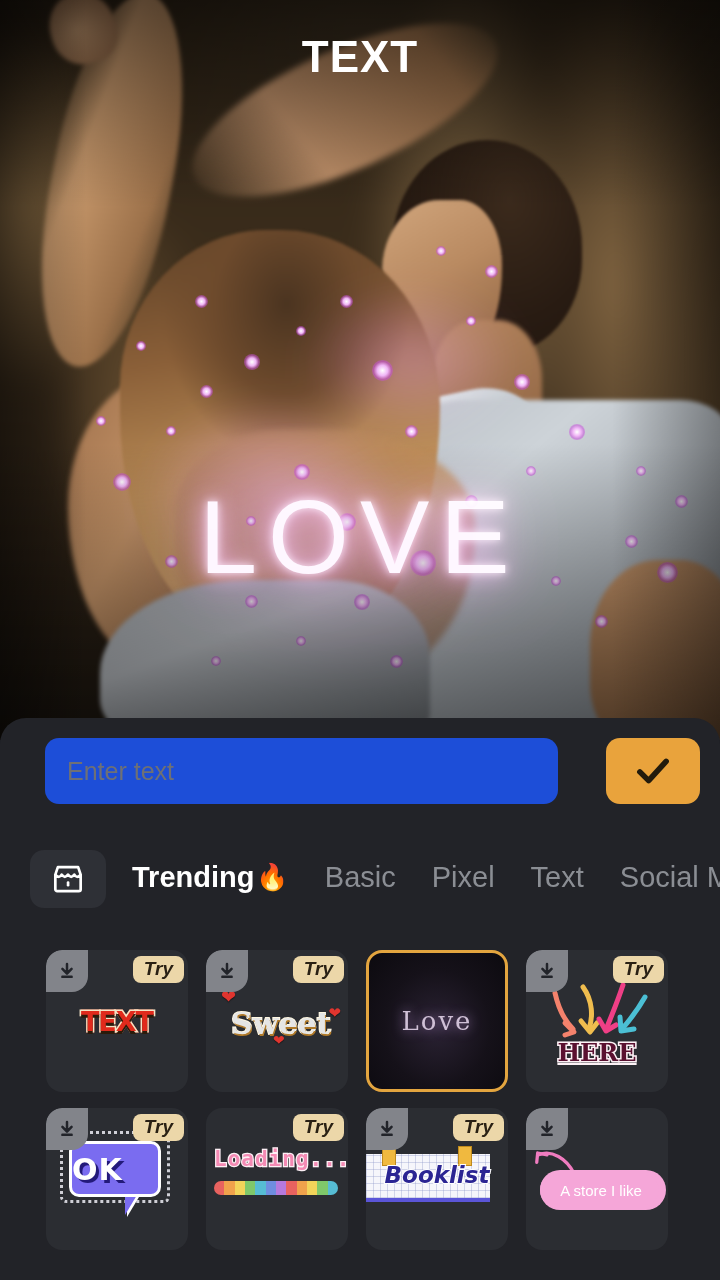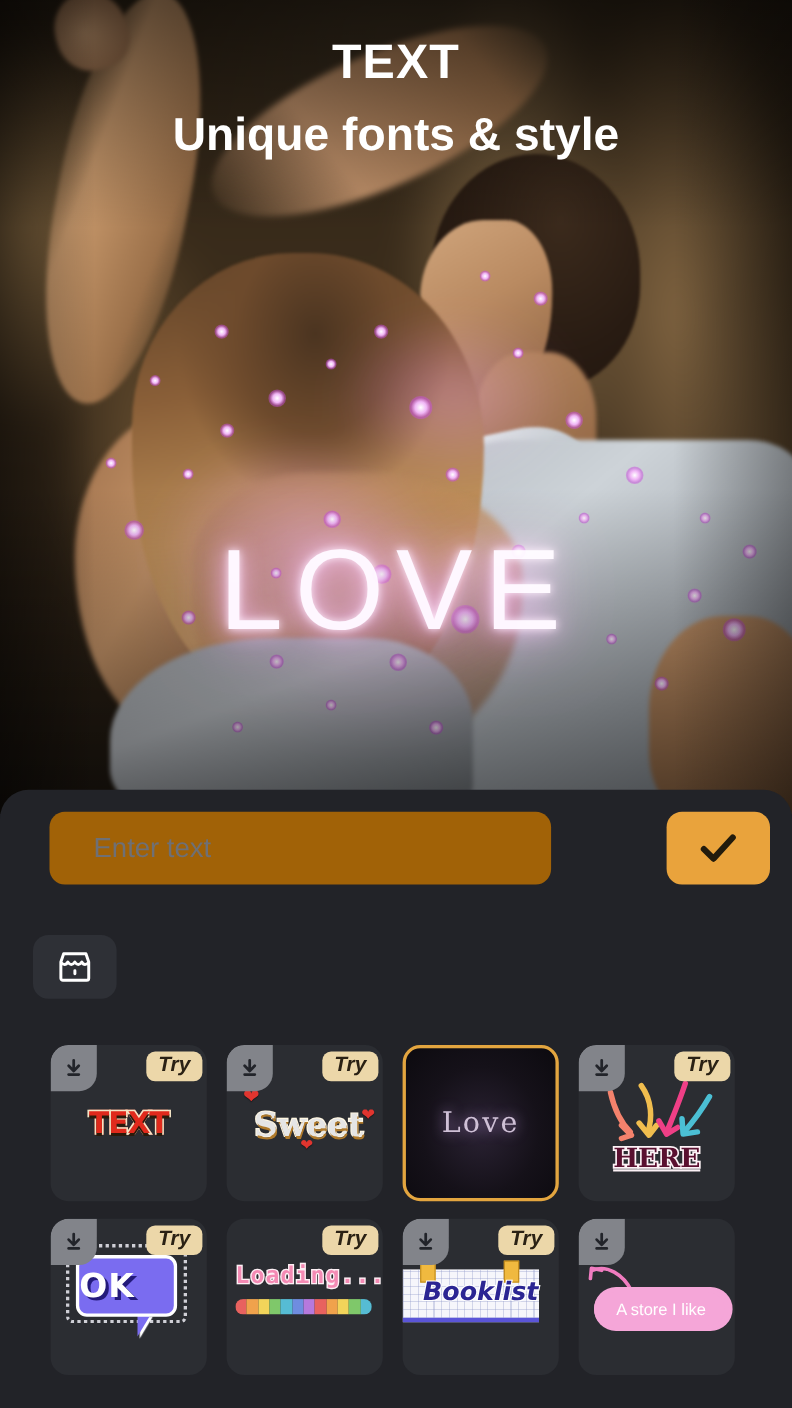--- a/index.html
+++ b/index.html
@@ -169,23 +169,23 @@
   .panel {
     position: absolute; left: 0; top: 718px; width: 720px; height: 562px;
     background: #222328;
     border-radius: 26px 26px 0 0;
   }
 
   .input-row {
     position: absolute; left: 0; top: 20px; width: 720px; height: 70px;
   }
   .text-input {
-    position: absolute; left: 45px; top: 0; width: 456px; height: 66px;
-    background: #a16207; border: none; border-radius: 14px;
-    color: #e6e6e6; font-size: 25px; padding: 0 40px;
+    position: absolute; left: 45px; top: 0; width: 513px; height: 66px;
+    background: #1d4ed8; border: none; border-radius: 14px;
+    color: #e6e6e6; font-size: 25px; padding: 0 22px;
     font-family: "Liberation Sans", sans-serif;
   }
   .text-input::placeholder { color: #6e7076; }
   .ok-btn {
     position: absolute; left: 606px; top: 0; width: 94px; height: 66px;
     background: #e9a33c; border: none; border-radius: 14px;
     display: flex; align-items: center; justify-content: center; cursor: pointer;
   }
   .ok-btn svg { width: 42px; height: 42px; }
 
@@ -380,21 +380,20 @@
         <div class="sp" style="left: 211px; top: 656px; width: 10.4px; height: 10.4px;"></div>
         <div class="sp" style="left: 390px; top: 655px; width: 13px; height: 13px;"></div>
         <div class="sp" style="left: 636px; top: 466px; width: 10.4px; height: 10.4px;"></div>
         <div class="sp" style="left: 675px; top: 495px; width: 13px; height: 13px;"></div>
       </div>
     <div class="bg-vert"></div>
 
     <div class="love-word">LOVE</div>
 
     <div class="hdr-title">TEXT</div>
-    <div class="hdr-sub">Unique fonts &amp; style</div>
   </div>
 
   <div class="panel">
 
     <div class="input-row">
       <input class="text-input" type="text" placeholder="Enter text" style="">
       <button class="ok-btn">
         <svg viewBox="0 0 24 24">
           <path d="M4.5 12.5 L9.5 17.5 L19.5 6.5" fill="none" stroke="#221b0c" stroke-width="3.2" stroke-linecap="round" stroke-linejoin="round"></path>
         </svg>
@@ -402,20 +401,38 @@
     </div>
 
     <div class="tabbar">
       <div class="store-btn">
         <svg viewBox="0 0 24 24">
           <path d="M4 9.2 L5.6 4.5 H18.4 L20 9.2 M4 9.2 v9.3 a1.2 1.2 0 0 0 1.2 1.2 h13.6 a1.2 1.2 0 0 0 1.2 -1.2 V9.2
                    M4 9.2 c1.3 1.9 3 1.9 4 0 c1.3 1.9 2.7 1.9 4 0 c1.3 1.9 2.7 1.9 4 0 c1 1.9 2.7 1.9 4 0" fill="none" stroke="#fff" stroke-width="1.7" stroke-linejoin="round" stroke-linecap="round"></path>
           <rect x="11.2" y="13.4" width="1.7" height="3.4" rx=".8" fill="#fff"></rect>
         </svg>
       </div>
+      <div class="tabs" id="tabs">
+          <div class="tab active">
+            <span>Trending</span>
+            <span class="fire">🔥</span>
+          </div>
+          <div class="tab">
+            <span>Basic</span>
+          </div>
+          <div class="tab">
+            <span>Pixel</span>
+          </div>
+          <div class="tab">
+            <span>Text</span>
+          </div>
+          <div class="tab">
+            <span>Social M</span>
+          </div>
+        </div>
     </div>
 
     <div class="grid" id="grid">
         <div class="card">
           <div class="art">
             <div class="money">TEXT</div>
           </div>
           <div class="dl-badge">
             <svg viewBox="0 0 24 24">
               <path d="M12 3.5 v11 M6.5 9.5 L12 15.2 L17.5 9.5" fill="none" stroke="#22242a" stroke-width="3" stroke-linecap="round" stroke-linejoin="round"></path>

